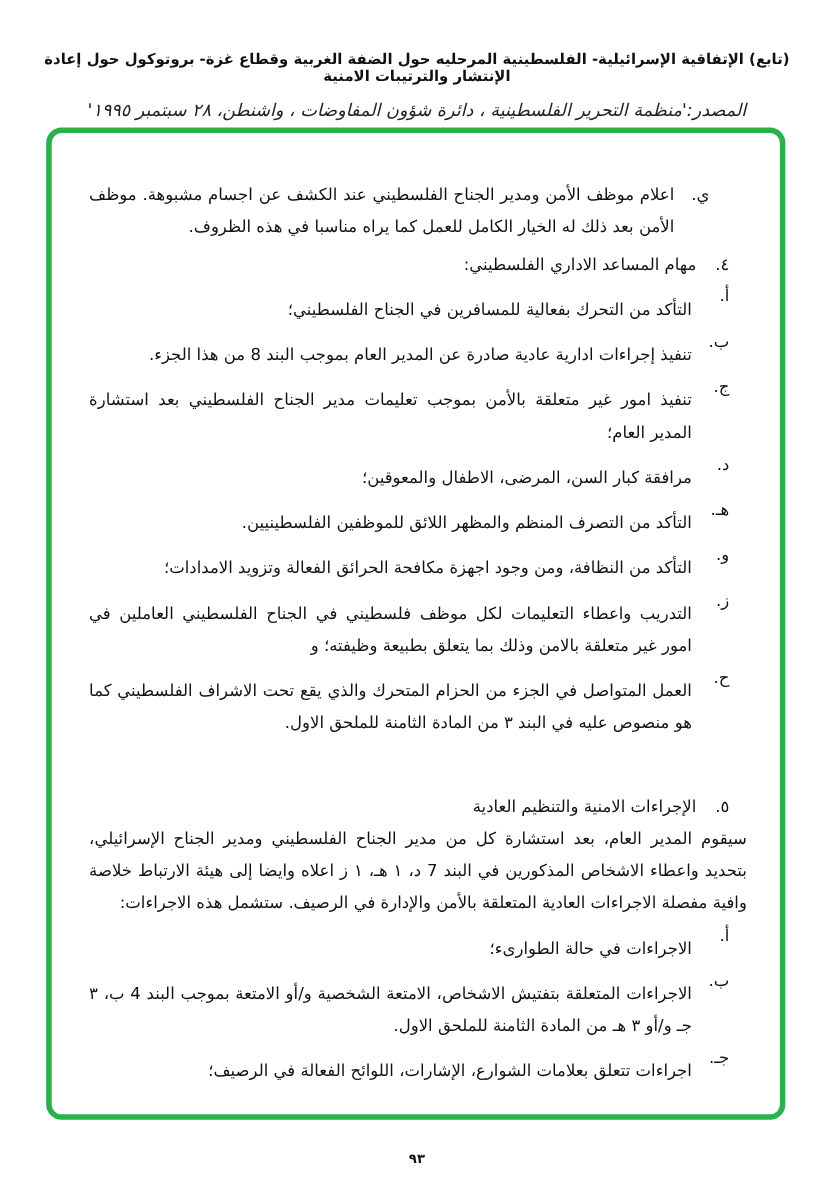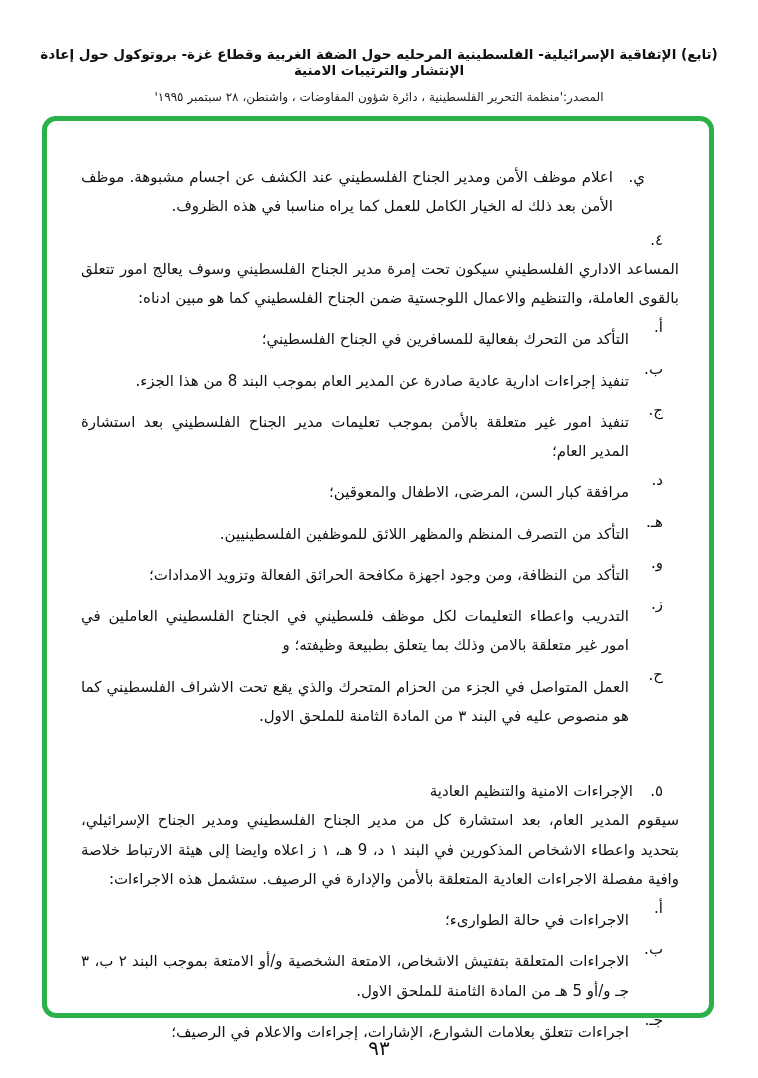--- a/index.html
+++ b/index.html
@@ -22,22 +22,23 @@
     text-align: center;
     direction: rtl;
   }
   .doc-title {
     font-size: 13.5px;
     font-weight: bold;
     letter-spacing: 0;
   }
   .doc-source {
     margin-top: 12px;
-    font-size: 12px;
+    font-size: 16px;
     color: #222;
+    font-style: italic;
   }
   .content-box {
     position: absolute;
     top: 116px;
     left: 42px;
     width: 672px;
     height: 902px;
     border: 5px solid var(--green);
     border-radius: 14px;
     background: #ffffff;
@@ -58,45 +59,45 @@
   .para { margin: 0; }
   .li { margin-right: 16px; }
   .li .marker { flex: 0 0 34px; }
   .li .txt { flex: 1; text-align: justify; margin-top: 12px; }
   .footer {
     position: absolute;
     bottom: 18px;
     left: 0;
     right: 0;
     text-align: center;
-    font-size: 20px;
-    font-weight: normal;
+    font-size: 12px;
+    font-weight: bold;
   }
 </style>
 </head>
 <body>
 
 <div class="header">
   <div class="doc-title">(تابع) الإتفاقية الإسرائيلية- الفلسطينية المرحليه حول الضفة الغربية وقطاع غزة- بروتوكول حول إعادة الإنتشار والترتيبات الامنية</div>
   <div class="doc-source">المصدر:'منظمة التحرير الفلسطينية ، دائرة شؤون المفاوضات ، واشنطن، ٢٨ سبتمبر ١٩٩٥'</div>
 </div>
 
 <div class="content-box">
   <div class="content">
 
     <div class="flexline item-y">
       <span class="marker">ي.</span>
       <span class="txt">اعلام موظف الأمن ومدير الجناح الفلسطيني عند الكشف عن اجسام مشبوهة. موظف الأمن بعد ذلك له الخيار الكامل للعمل كما يراه مناسبا في هذه الظروف.</span>
     </div>
 
     <div class="flexline sec-heading">
       <span class="marker">٤.</span>
+      <span class="txt">مهام المساعد الاداري الفلسطيني:</span>
     </div>
 
-    <p class="para">المساعد الاداري الفلسطيني سيكون تحت إمرة مدير الجناح الفلسطيني وسوف يعالج امور تتعلق بالقوى العاملة، والتنظيم والاعمال اللوجستية ضمن الجناح الفلسطيني كما هو مبين ادناه:</p>
 
     <div class="flexline li">
       <span class="marker">أ.</span>
       <span class="txt">التأكد من التحرك بفعالية للمسافرين في الجناح الفلسطيني؛</span>
     </div>
     <div class="flexline li">
       <span class="marker">ب.</span>
       <span class="txt">تنفيذ إجراءات ادارية عادية صادرة عن المدير العام بموجب البند 8 من هذا الجزء.</span>
     </div>
     <div class="flexline li">
@@ -122,31 +123,31 @@
     <div class="flexline li">
       <span class="marker">ح.</span>
       <span class="txt">العمل المتواصل في الجزء من الحزام المتحرك والذي يقع تحت الاشراف الفلسطيني كما هو منصوص عليه في البند ٣ من المادة الثامنة للملحق الاول.</span>
     </div>
 
     <div class="flexline sec-heading sec5">
       <span class="marker">٥.</span>
       <span class="txt">الإجراءات الامنية والتنظيم العادية</span>
     </div>
 
-    <p class="para">سيقوم المدير العام، بعد استشارة كل من مدير الجناح الفلسطيني ومدير الجناح الإسرائيلي، بتحديد واعطاء الاشخاص المذكورين في البند ١ د، 9 هـ، ١ ز اعلاه وايضا إلى هيئة الارتباط خلاصة وافية مفصلة الاجراءات العادية المتعلقة بالأمن والإدارة في الرصيف. ستشمل هذه الاجراءات:</p>
+    <p class="para">سيقوم المدير العام، بعد استشارة كل من مدير الجناح الفلسطيني ومدير الجناح الإسرائيلي، بتحديد واعطاء الاشخاص المذكورين في البند 7 د، ١ هـ، ١ ز اعلاه وايضا إلى هيئة الارتباط خلاصة وافية مفصلة الاجراءات العادية المتعلقة بالأمن والإدارة في الرصيف. ستشمل هذه الاجراءات:</p>
 
     <div class="flexline li">
       <span class="marker">أ.</span>
       <span class="txt">الاجراءات في حالة الطوارىء؛</span>
     </div>
     <div class="flexline li">
       <span class="marker">ب.</span>
-      <span class="txt">الاجراءات المتعلقة بتفتيش الاشخاص، الامتعة الشخصية و/أو الامتعة بموجب البند ٢ ب، ٣ جـ و/أو 5 هـ من المادة الثامنة للملحق الاول.</span>
+      <span class="txt">الاجراءات المتعلقة بتفتيش الاشخاص، الامتعة الشخصية و/أو الامتعة بموجب البند 4 ب، ٣ جـ و/أو ٣ هـ من المادة الثامنة للملحق الاول.</span>
     </div>
     <div class="flexline li">
       <span class="marker">جـ.</span>
-      <span class="txt">اجراءات تتعلق بعلامات الشوارع، الإشارات، إجراءات والاعلام في الرصيف؛</span>
+      <span class="txt">اجراءات تتعلق بعلامات الشوارع، الإشارات، اللوائح الفعالة في الرصيف؛</span>
     </div>
 
   </div>
 </div>
 
 <div class="footer">٩٣</div>
 
 </body></html>

